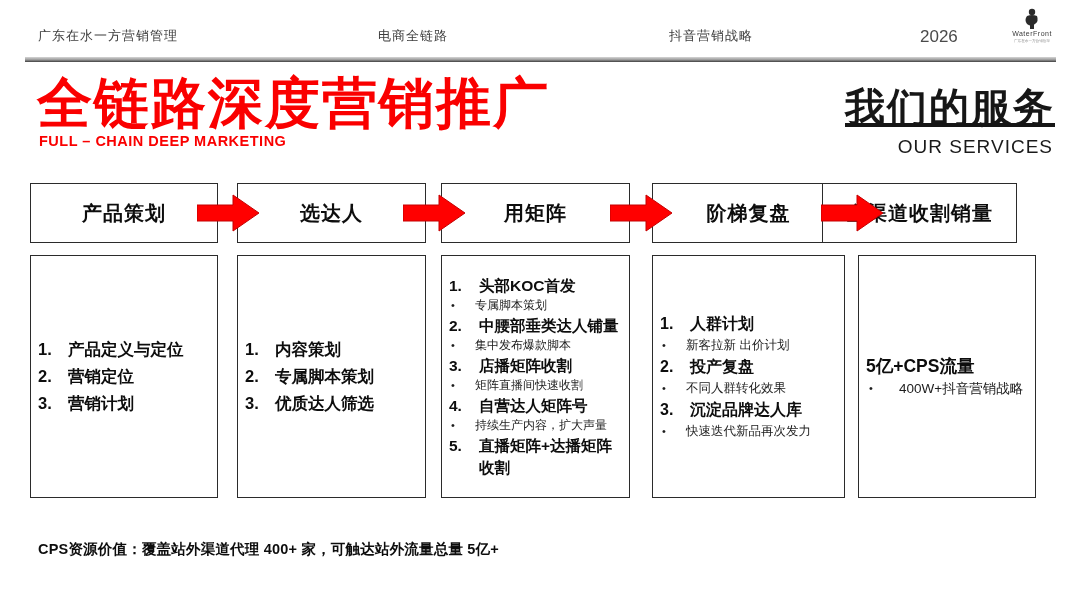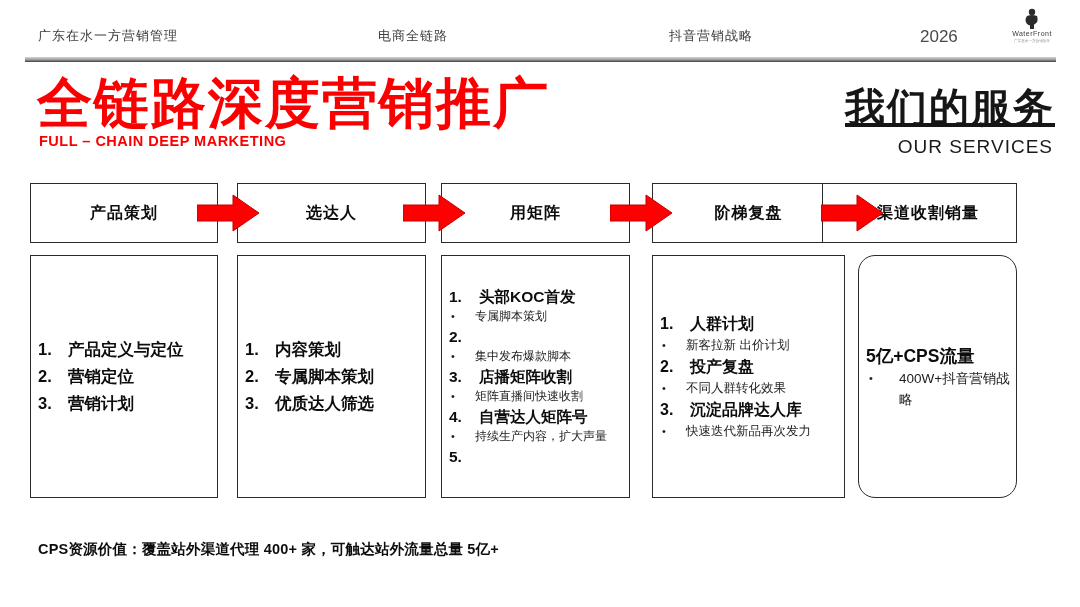--- a/index.html
+++ b/index.html
@@ -28,21 +28,21 @@
   
   .main-title{position:absolute;left:37px;top:67px;font-size:55px;font-weight:800;letter-spacing:2px;}
   .main-sub{position:absolute;left:39px;top:133px;font-size:14.5px;font-weight:700;letter-spacing:.5px;}
   .svc-title{position:absolute;right:25px;top:80px;font-size:40px;font-weight:800;color:#161616;letter-spacing:2px;text-decoration:underline;}
   .svc-sub{position:absolute;right:27px;top:136px;font-size:19px;color:#1a1a1a;letter-spacing:1px;}
   
   .hdr-box{
     position:absolute;top:183px;height:60px;box-sizing:border-box;
     border:1.5px solid #2b2b2b;background:#fff;
     display:flex;align-items:center;justify-content:center;
-    font-size:16px;font-weight:700;color:#0d0d0d;letter-spacing:1px;
+    font-size:20px;font-weight:700;color:#0d0d0d;letter-spacing:1px;
   }
   .content-box{
     position:absolute;top:255px;height:243px;box-sizing:border-box;
     border:1.5px solid #2b2b2b;background:#fff;
     display:flex;flex-direction:column;justify-content:center;
     padding:8px 4px 8px 7px;
   }
   .arrow{position:absolute;top:194px;width:62px;height:38px;z-index:3;}
   
   .item-row{display:flex;align-items:flex-start;font-weight:700;color:#0d0d0d;}
@@ -139,20 +139,21 @@
         <div class="item-row">
           <span class="num">1.</span>
           <span class="t">头部KOC首发</span>
         </div>
         <div class="sub-row">
           <span class="b">•</span>
           <span>专属脚本策划</span>
         </div>
         <div class="item-row">
           <span class="num">2.</span>
+          <span class="t">中腰部垂类达人铺量</span>
         </div>
         <div class="sub-row">
           <span class="b">•</span>
           <span>集中发布爆款脚本</span>
         </div>
         <div class="item-row">
           <span class="num">3.</span>
           <span class="t">店播矩阵收割</span>
         </div>
         <div class="sub-row">
@@ -162,20 +163,21 @@
         <div class="item-row">
           <span class="num">4.</span>
           <span class="t">自营达人矩阵号</span>
         </div>
         <div class="sub-row">
           <span class="b">•</span>
           <span>持续生产内容，扩大声量</span>
         </div>
         <div class="item-row">
           <span class="num">5.</span>
+          <span class="t">直播矩阵+达播矩阵收割</span>
         </div>
       </div>
       <div class="arrow" style="left: 610px;"><svg width="62" height="38" viewBox="0 0 62 38">
           <path d="M0,11 L36,11 L36,1 L62,19 L36,37 L36,27 L0,27 Z" fill="#ff0000" stroke="#c40000" stroke-width="1"></path>
         </svg></div>
       <div class="hdr-box" style="left: 652px; width: 193px;">
         <span>阶梯复盘</span>
       </div>
       <div class="content-box col-3" style="left: 652px; width: 193px;">
         <div class="item-row">
@@ -202,21 +204,21 @@
           <span class="b">•</span>
           <span>快速迭代新品再次发力</span>
         </div>
       </div>
       <div class="arrow" style="left: 820.5px;"><svg width="62" height="38" viewBox="0 0 62 38">
           <path d="M0,11 L36,11 L36,1 L62,19 L36,37 L36,27 L0,27 Z" fill="#ff0000" stroke="#c40000" stroke-width="1"></path>
         </svg></div>
       <div class="hdr-box" style="left: 822px; width: 195px; font-family: Liberation Serif, serif;">
         <span>全渠道收割销量</span>
       </div>
-      <div class="content-box col-4" style="left: 858px; width: 159px; border-radius: 17px;">
+      <div class="content-box col-4" style="left: 858px; width: 178px;">
         <div class="item-row">
           <span class="num"></span>
           <span class="t">5亿+CPS流量</span>
         </div>
         <div class="sub-row">
           <span class="b">•</span>
           <span>400W+抖音营销战略</span>
         </div>
       </div>
     </div>

